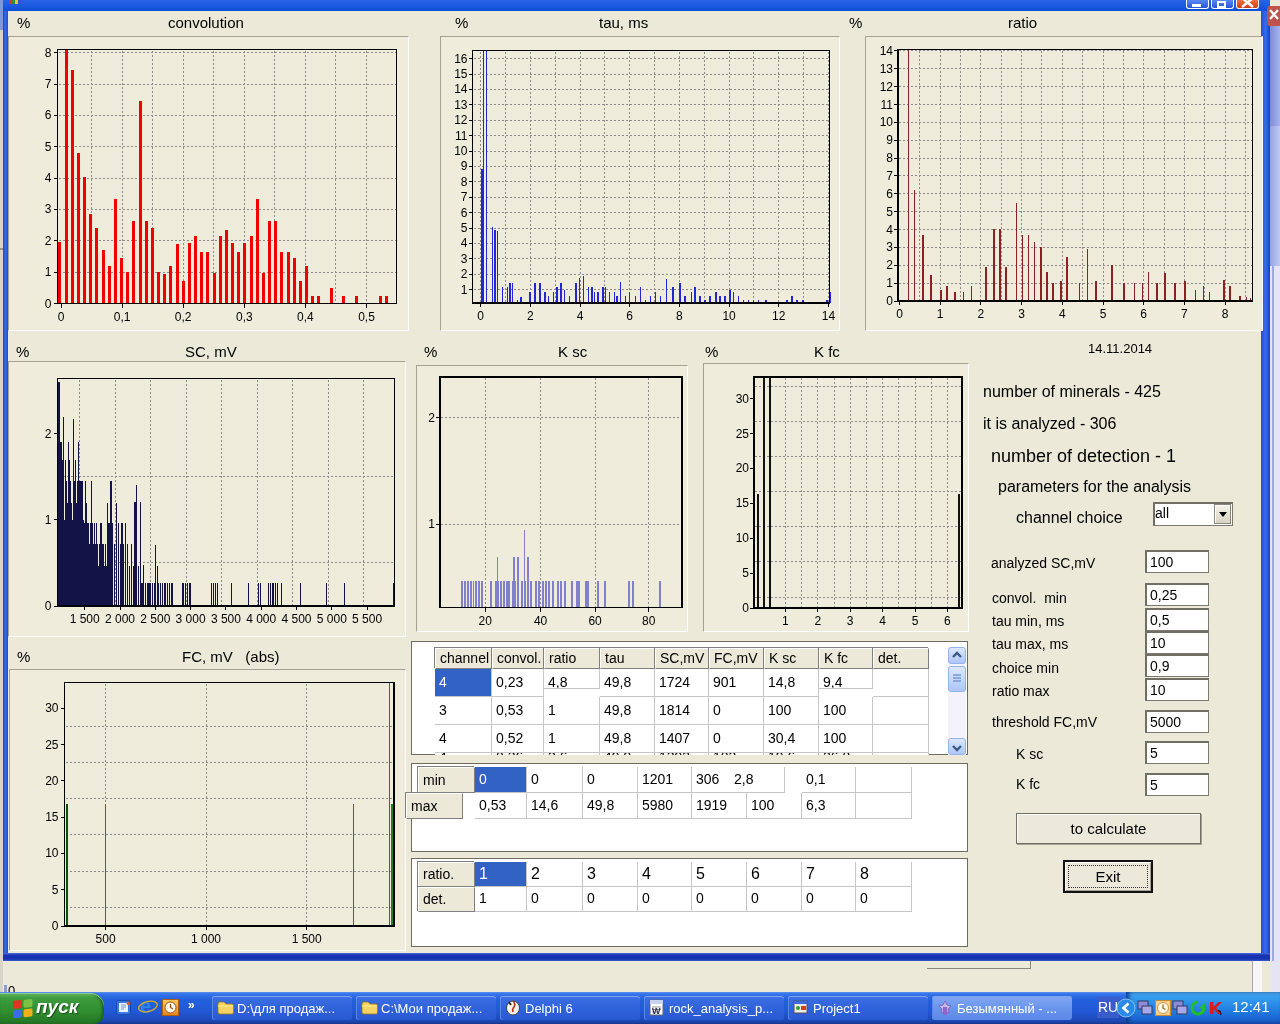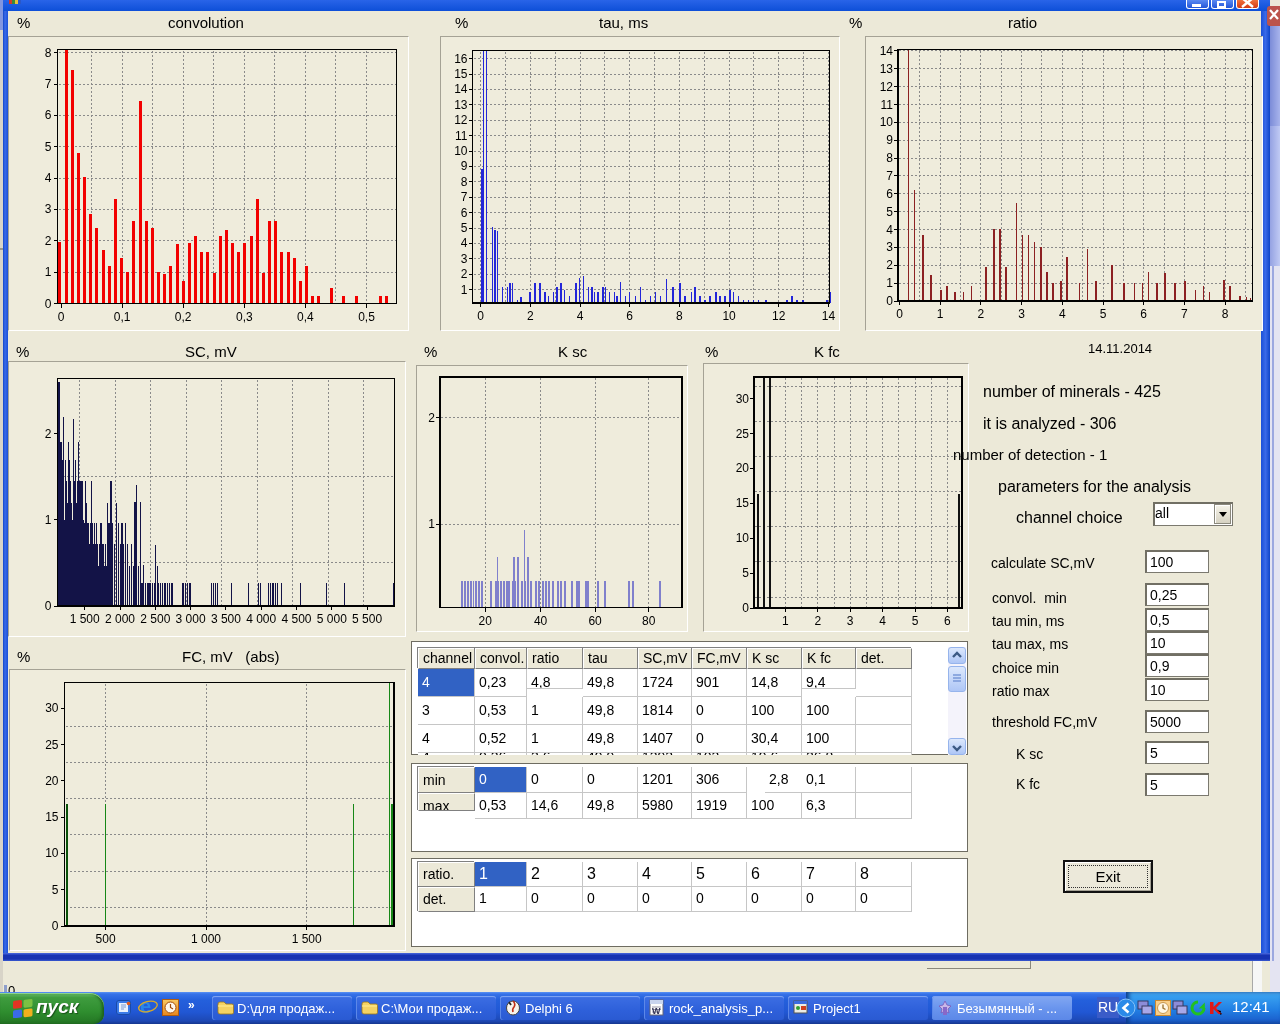--- a/index.html
+++ b/index.html
@@ -748,51 +748,52 @@
         <text x="95.6" y="273" font-size="12" text-anchor="middle" fill="#000">500</text>
         <line x1="95.6" y1="256" x2="95.6" y2="260" stroke="#000" stroke-width="1" shape-rendering="crispEdges"></line>
         <text x="196" y="273" font-size="12" text-anchor="middle" fill="#000">1 000</text>
         <line x1="196" y1="256" x2="196" y2="260" stroke="#000" stroke-width="1" shape-rendering="crispEdges"></line>
         <text x="296.7" y="273" font-size="12" text-anchor="middle" fill="#000">1 500</text>
         <line x1="296.7" y1="256" x2="296.7" y2="260" stroke="#000" stroke-width="1" shape-rendering="crispEdges"></line>
       </svg>
     </div>
     <div class="abs" style="left:983px;top:383px;font-size:16px">number of minerals - 425</div>
     <div class="abs" style="left:983px;top:415px;font-size:16px">it is analyzed - 306</div>
-    <div class="abs" style="left:953px;top:446px;font-size:15px">number of detection - 1</div>
+    <div class="abs" style="left:991px;top:446px;font-size:18px">number of detection - 1</div>
     <div class="abs" style="left:998px;top:478px;font-size:16px">parameters for the analysis</div>
     <div class="abs" style="left:1016px;top:509px;font-size:16px">channel choice</div>
     <div class="abs" style="left:1153px;top:502px;width:80px;height:24px;background:#fff;border:1px solid #7b796f;border-top:2px solid #716f64;border-left:2px solid #716f64"></div>
     <div class="abs" style="left:1155px;top:505px;font-size:14px">all</div>
     <div class="abs" style="left:1214px;top:504px;width:17px;height:20px;background:linear-gradient(#f6f4ea,#d6d2c2);border:1px solid #8a887c;box-shadow:inset 1px 1px 0 #fff"></div>
     <svg class="abs" style="left:1217px;top:510px" width="12" height="8">
       <path d="M2 2 L10 2 L6 7 Z" fill="#000"></path>
     </svg>
-    <div class="lbl" style="left:991px;top:555px">calculate SC,mV</div>
+    <div class="lbl" style="left:991px;top:555px">analyzed SC,mV</div>
     <div class="edit" style="left:1145px;top:550px;width:64px;height:23px">100</div>
     <div class="lbl" style="left:992px;top:590px">convol.&nbsp;&nbsp;min</div>
     <div class="edit" style="left:1145px;top:583px;width:64px;height:23px">0,25</div>
     <div class="lbl" style="left:992px;top:613px">tau min, ms</div>
     <div class="edit" style="left:1145px;top:608px;width:64px;height:23px">0,5</div>
     <div class="lbl" style="left:992px;top:636px">tau max, ms</div>
     <div class="edit" style="left:1145px;top:631px;width:64px;height:23px">10</div>
     <div class="lbl" style="left:992px;top:660px">choice min</div>
     <div class="edit" style="left:1145px;top:654px;width:64px;height:23px">0,9</div>
     <div class="lbl" style="left:992px;top:683px">ratio max</div>
     <div class="edit" style="left:1145px;top:678px;width:64px;height:23px">10</div>
     <div class="lbl" style="left:992px;top:714px">threshold FC,mV</div>
     <div class="edit" style="left:1145px;top:710px;width:64px;height:23px">5000</div>
     <div class="lbl" style="left:1016px;top:746px">K sc</div>
     <div class="edit" style="left:1145px;top:741px;width:64px;height:23px">5</div>
     <div class="lbl" style="left:1016px;top:776px">K fc</div>
     <div class="edit" style="left:1145px;top:773px;width:64px;height:23px">5</div>
+    <div class="abs" style="left:1016px;top:813px;width:185px;height:31px;background:#ece9da;border:1px solid #716f64;box-shadow:inset 1px 1px 0 #fff, 1px 1px 0 #a5a295;font-size:15px;text-align:center;line-height:29px">to calculate</div>
     <div class="abs" style="left:1063px;top:860px;width:90px;height:33px;background:#ece9da;border:2px solid #111;box-shadow:inset 1px 1px 0 #fff,inset -1px -1px 0 #a5a295"></div>
     <div class="abs" style="left:1068px;top:865px;width:80px;height:23px;border:1px dotted #333;font-size:15px;text-align:center;line-height:22px">Exit</div>
     <div class="gridc" style="left:411px;top:641px;width:557px;height:114px"></div>
-    <div class="abs" style="left:0;top:0;width:968px;height:755px;overflow:hidden;pointer-events:none">
+    <div class="abs" style="left:17px;top:0;width:968px;height:755px;overflow:hidden;pointer-events:none">
       <div class="hcell" style="left:418px;top:648px;width:57px;height:21px;line-height:19px">channel</div>
       <div class="hcell" style="left:475px;top:648px;width:52px;height:21px;line-height:19px">convol.</div>
       <div class="hcell" style="left:527px;top:648px;width:56px;height:21px;line-height:19px">ratio</div>
       <div class="hcell" style="left:583px;top:648px;width:55px;height:21px;line-height:19px">tau</div>
       <div class="hcell" style="left:638px;top:648px;width:54px;height:21px;line-height:19px">SC,mV</div>
       <div class="hcell" style="left:692px;top:648px;width:55px;height:21px;line-height:19px">FC,mV</div>
       <div class="hcell" style="left:747px;top:648px;width:55px;height:21px;line-height:19px">K sc</div>
       <div class="hcell" style="left:802px;top:648px;width:54px;height:21px;line-height:19px">K fc</div>
       <div class="hcell" style="left:856px;top:648px;width:56px;height:21px;line-height:19px">det.</div>
       <div class="cell sel" style="left:418px;top:669px;width:57px;height:28px;line-height:26px">4</div>
@@ -845,24 +846,24 @@
     <svg class="abs" style="left:951px;top:743px" width="12" height="9">
       <path d="M2 3 L6 7 L10 3" stroke="#3c5a84" stroke-width="2.4" fill="none"></path>
     </svg>
     <div class="gridc" style="left:411px;top:763px;width:557px;height:89px"></div>
     <div class="hcell" style="left:418px;top:767px;width:57px;height:26px;line-height:24px">min</div>
     <div class="cell sel" style="left:475px;top:767px;width:52px;height:26px;line-height:24px">0</div>
     <div class="cell" style="left:527px;top:767px;width:56px;height:26px;line-height:24px">0</div>
     <div class="cell" style="left:583px;top:767px;width:55px;height:26px;line-height:24px">0</div>
     <div class="cell" style="left:638px;top:767px;width:54px;height:26px;line-height:24px">1201</div>
     <div class="cell" style="left:692px;top:767px;width:55px;height:26px;line-height:24px">306</div>
-    <div class="cell" style="left:765px;top:767px;width:55px;height:26px;line-height:24px">2,8</div>
+    <div class="cell" style="left:730px;top:767px;width:55px;height:26px;line-height:24px">2,8</div>
     <div class="cell" style="left:802px;top:767px;width:54px;height:26px;line-height:24px">0,1</div>
     <div class="cell" style="left:856px;top:767px;width:56px;height:26px;line-height:24px"></div>
-    <div class="hcell" style="left:418px;top:793px;width:57px;height:18px;line-height:24px">max</div>
+    <div class="hcell" style="left:406px;top:793px;width:57px;height:26px;line-height:24px">max</div>
     <div class="cell" style="left:475px;top:793px;width:52px;height:26px;line-height:24px">0,53</div>
     <div class="cell" style="left:527px;top:793px;width:56px;height:26px;line-height:24px">14,6</div>
     <div class="cell" style="left:583px;top:793px;width:55px;height:26px;line-height:24px">49,8</div>
     <div class="cell" style="left:638px;top:793px;width:54px;height:26px;line-height:24px">5980</div>
     <div class="cell" style="left:692px;top:793px;width:55px;height:26px;line-height:24px">1919</div>
     <div class="cell" style="left:747px;top:793px;width:55px;height:26px;line-height:24px">100</div>
     <div class="cell" style="left:802px;top:793px;width:54px;height:26px;line-height:24px">6,3</div>
     <div class="cell" style="left:856px;top:793px;width:56px;height:26px;line-height:24px"></div>
     <div class="gridc" style="left:411px;top:858px;width:557px;height:89px"></div>
     <div class="hcell" style="left:418px;top:862px;width:57px;height:25px;line-height:23px">ratio.</div>

